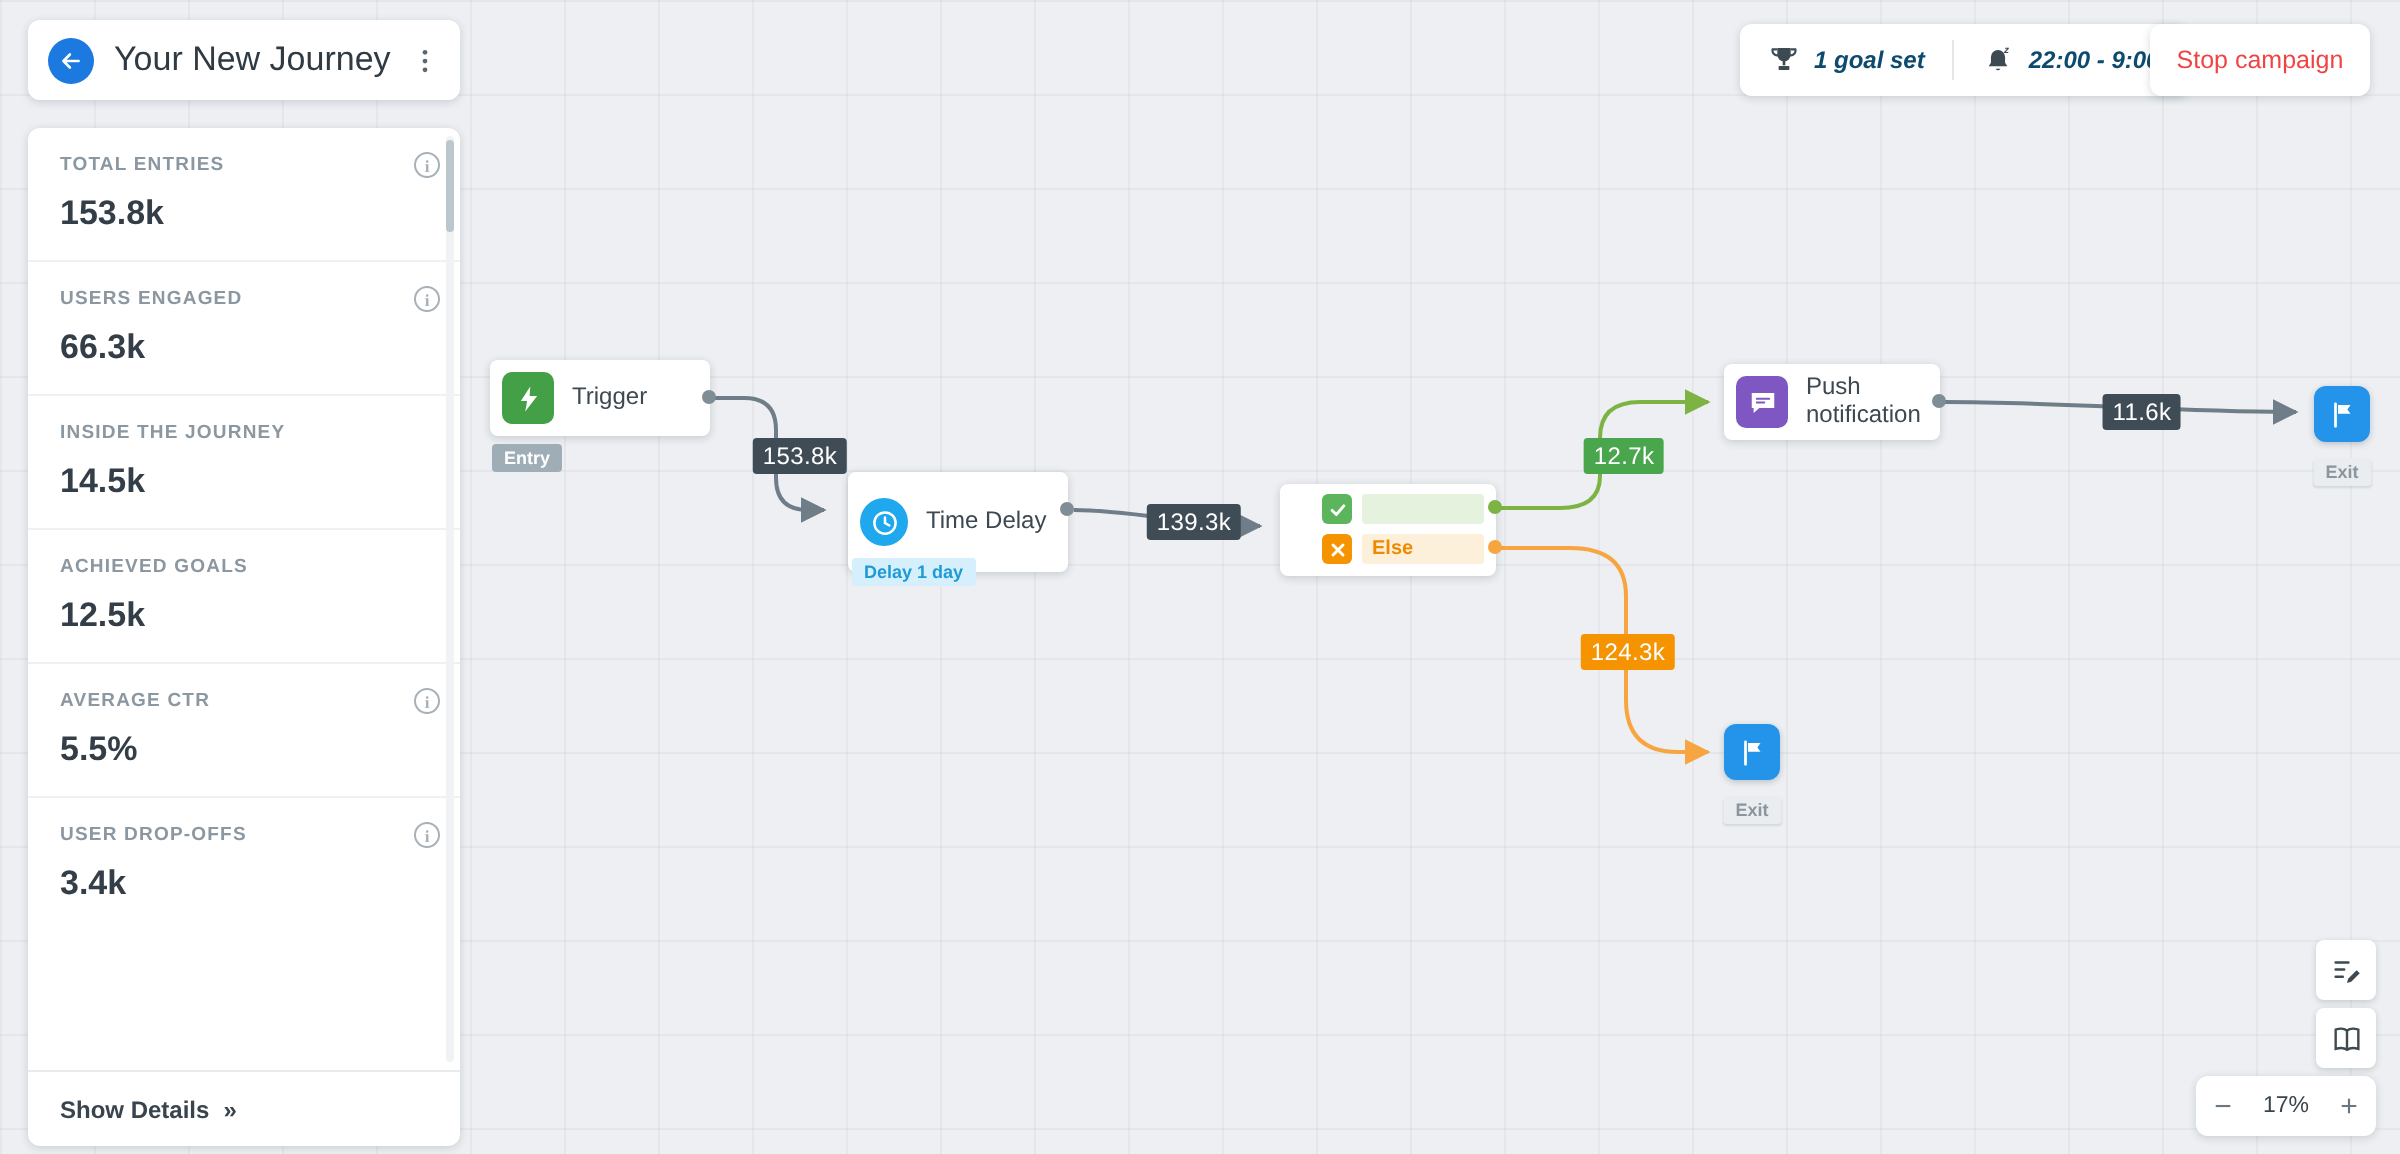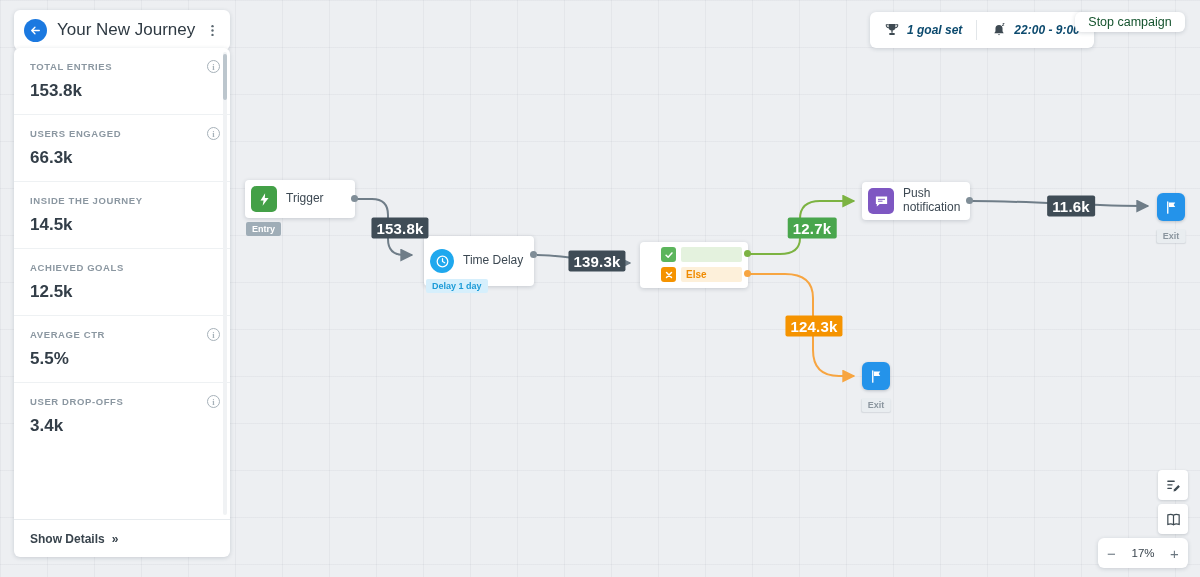--- a/index.html
+++ b/index.html
@@ -14,59 +14,59 @@
 
   
   .header-card { position:absolute; left:14px; top:10px; width:216px; height:40px; z-index:6;
                  display:flex; align-items:center; padding:0 8px 0 10px; }
   .back-btn { width:23px; height:23px; border-radius:50%; background:#1b79e0; border:none;
               display:flex; align-items:center; justify-content:center; cursor:pointer; flex:0 0 auto; }
   .hdr-title { flex:1; margin-left:10px; font-size:17px; font-weight:400; color:#2f3a43; }
   .kebab-btn { border:none; background:transparent; cursor:pointer; padding:2px; display:flex; }
 
   
-  .sidebar { position:absolute; left:14px; top:48px; width:216px; height:509px; z-index:6;
+  .sidebar { position:absolute; left:14px; top:64px; width:216px; height:509px; z-index:6;
              display:flex; flex-direction:column; }
   .stat-row { padding:13px 26px 13px 16px; border-bottom:1px solid #eef1f3; position:relative; }
   .stat-label { font-size:9.5px; font-weight:700; letter-spacing:.6px; color:#8b97a1; margin-bottom:9px; }
   .stat-value { font-size:17px; font-weight:700; color:#333e48; }
   .info-ic { position:absolute; right:10px; top:12px; width:13px; height:13px; border:1px solid #a6b1b9;
              border-radius:50%; color:#a6b1b9; font-size:8.5px; font-weight:700; font-family:"Liberation Serif",serif;
              display:flex; align-items:center; justify-content:center; cursor:pointer; }
   .sb-footer { margin-top:auto; border-top:1px solid #e7ebee; height:38px; display:flex; align-items:center;
                padding:0 16px; font-size:12px; font-weight:700; color:#39444d; cursor:pointer; gap:7px; }
   .sb-track { position:absolute; right:3px; top:4px; bottom:42px; width:4px; background:#f0f2f4; border-radius:2px; }
   .sb-thumb { position:absolute; right:3px; top:6px; width:4px; height:46px; background:#bcc6cd; border-radius:2px; cursor:pointer; }
 
   
   .goal-card { position:absolute; left:870px; top:12px; height:36px; z-index:6; display:flex; align-items:center; }
   .chip-seg { display:flex; align-items:center; gap:7px; padding:0 14px; font-size:12px; font-weight:700;
               color:#0c4a6e; cursor:pointer; height:100%;font-style:italic; }
   .vdiv { width:1px; height:20px; background:#e2e6e9; }
-  .stop-btn { position:absolute; left:1075px; top:12px; height:20px; width:110px; z-index:6; border:none;
-              font-size:12.5px; font-weight:400; color:#14532d; cursor:pointer; font-family:inherit; }
+  .stop-btn { position:absolute; left:1075px; top:12px; height:36px; width:110px; z-index:6; border:none;
+              font-size:12.5px; font-weight:400; color:#ef4444; cursor:pointer; font-family:inherit; }
 
   
   .node { position:absolute; z-index:3; background:#fff; border-radius:4px;
           box-shadow:0 1px 4px rgba(40,55,70,0.2); display:flex; align-items:center; gap:9px; padding:6px; cursor:pointer; }
   .node-label { font-size:12px; color:#3c4852; line-height:1.15; }
   .icon-sq { width:26px; height:26px; border-radius:5px; display:flex; align-items:center; justify-content:center; flex:0 0 auto; }
   .icon-round { width:24px; height:24px; border-radius:50%; display:flex; align-items:center; justify-content:center; flex:0 0 auto; }
   .dot { position:absolute; width:7px; height:7px; border-radius:50%; background:#7f8d97; cursor:pointer; }
   .cond { flex-direction:column; gap:3px; padding:4px 6px; align-items:stretch; }
   .cond-row { display:flex; align-items:center; gap:5px; height:17px;padding-left:15px; }
   .mini-ic { width:15px; height:15px; border-radius:3px; display:flex; align-items:center; justify-content:center; flex:0 0 auto; }
   .bar { flex:1; height:15px; border-radius:2px; display:flex; align-items:center; padding:0 5px; }
   .else-text { font-size:10px; font-weight:700; color:#ef8a00; }
   .exit-node { position:absolute; z-index:3; width:28px; height:28px; border-radius:6px; background:#2493ea;
                box-shadow:0 1px 3px rgba(40,55,70,0.25); display:flex; align-items:center; justify-content:center; cursor:pointer; }
 
   
-  .edge-badge { position:absolute; z-index:4; transform:translate(-50%,-50%); color:#fff; font-size:15px;
-                font-weight:700; padding:2px 5px; border-radius:2px; letter-spacing:.2px; }
+  .edge-badge { position:absolute; z-index:4; transform:translate(-50%,-50%); color:#fff; font-size:12px;
+                font-weight:400; padding:2px 5px; border-radius:2px; letter-spacing:.2px; }
   .bdg-dark  { background:#3f4c56; }
   .bdg-green { background:#49a64d; }
   .bdg-orange{ background:#f59300; }
   .tag { position:absolute; z-index:4; font-size:9px; font-weight:700; padding:2px 6px; border-radius:2px; }
   .tag-entry { background:#9fadb7; color:#fff; }
   .tag-delay { background:#d6effc; color:#1d9bd7; }
   .tag-exit  { background:#e9edf0; color:#8a959e; transform:translateX(-50%); box-shadow:0 1px 1px rgba(40,55,70,0.12); }
 
   
   .sq-btn { position:absolute; z-index:6; width:30px; height:30px; border:none; background:#fff; border-radius:4px;

